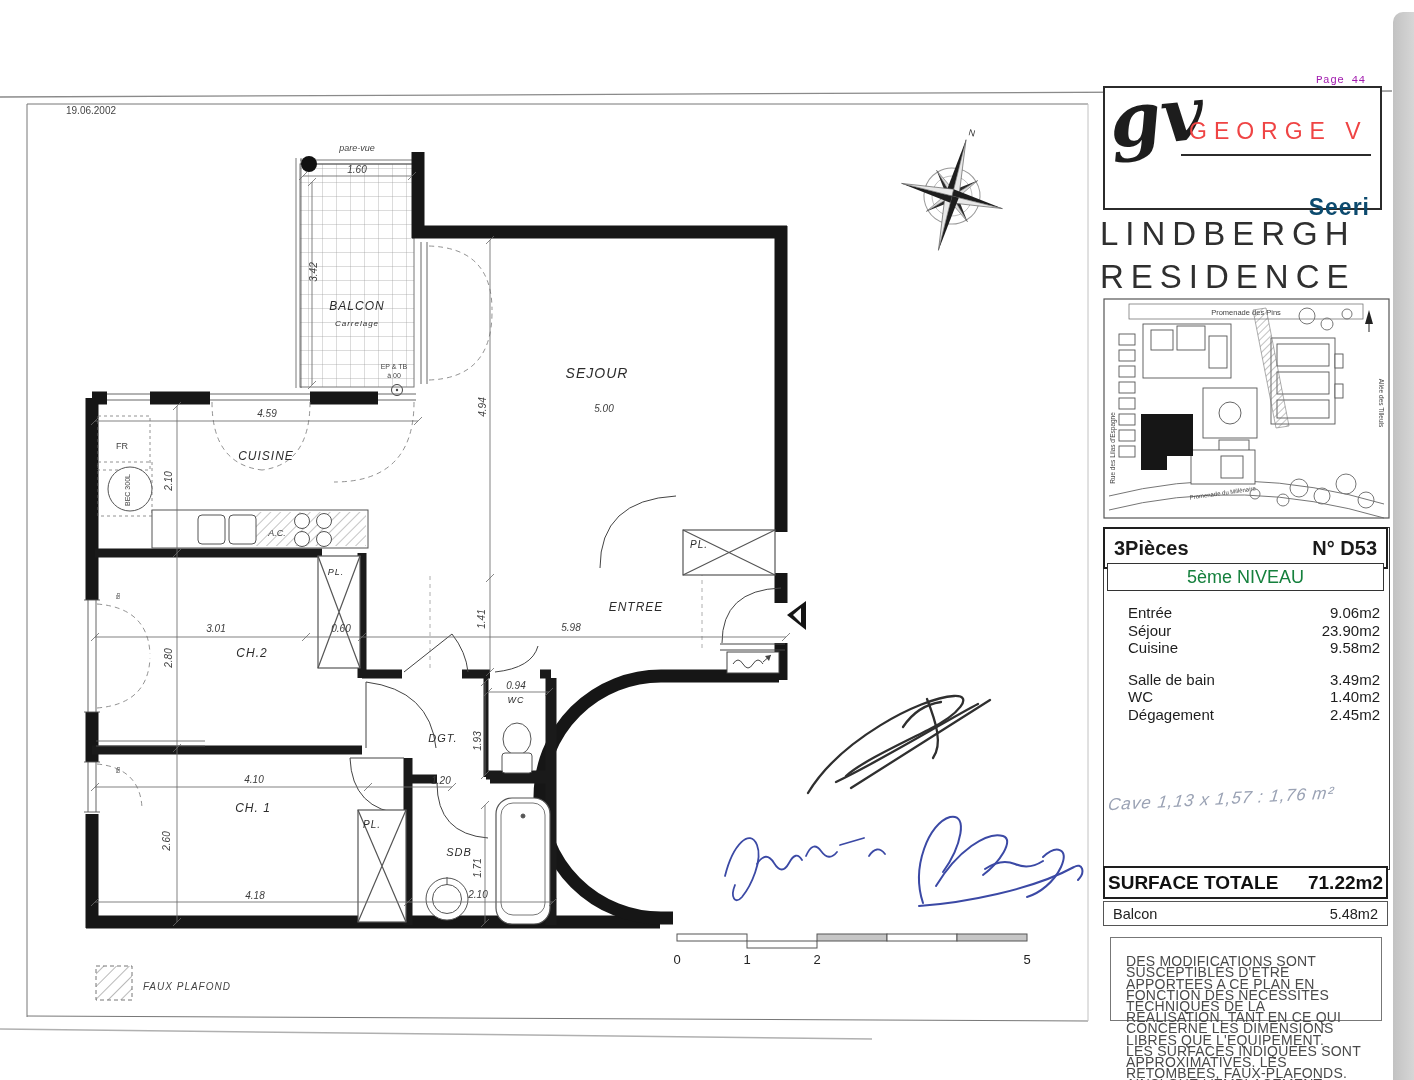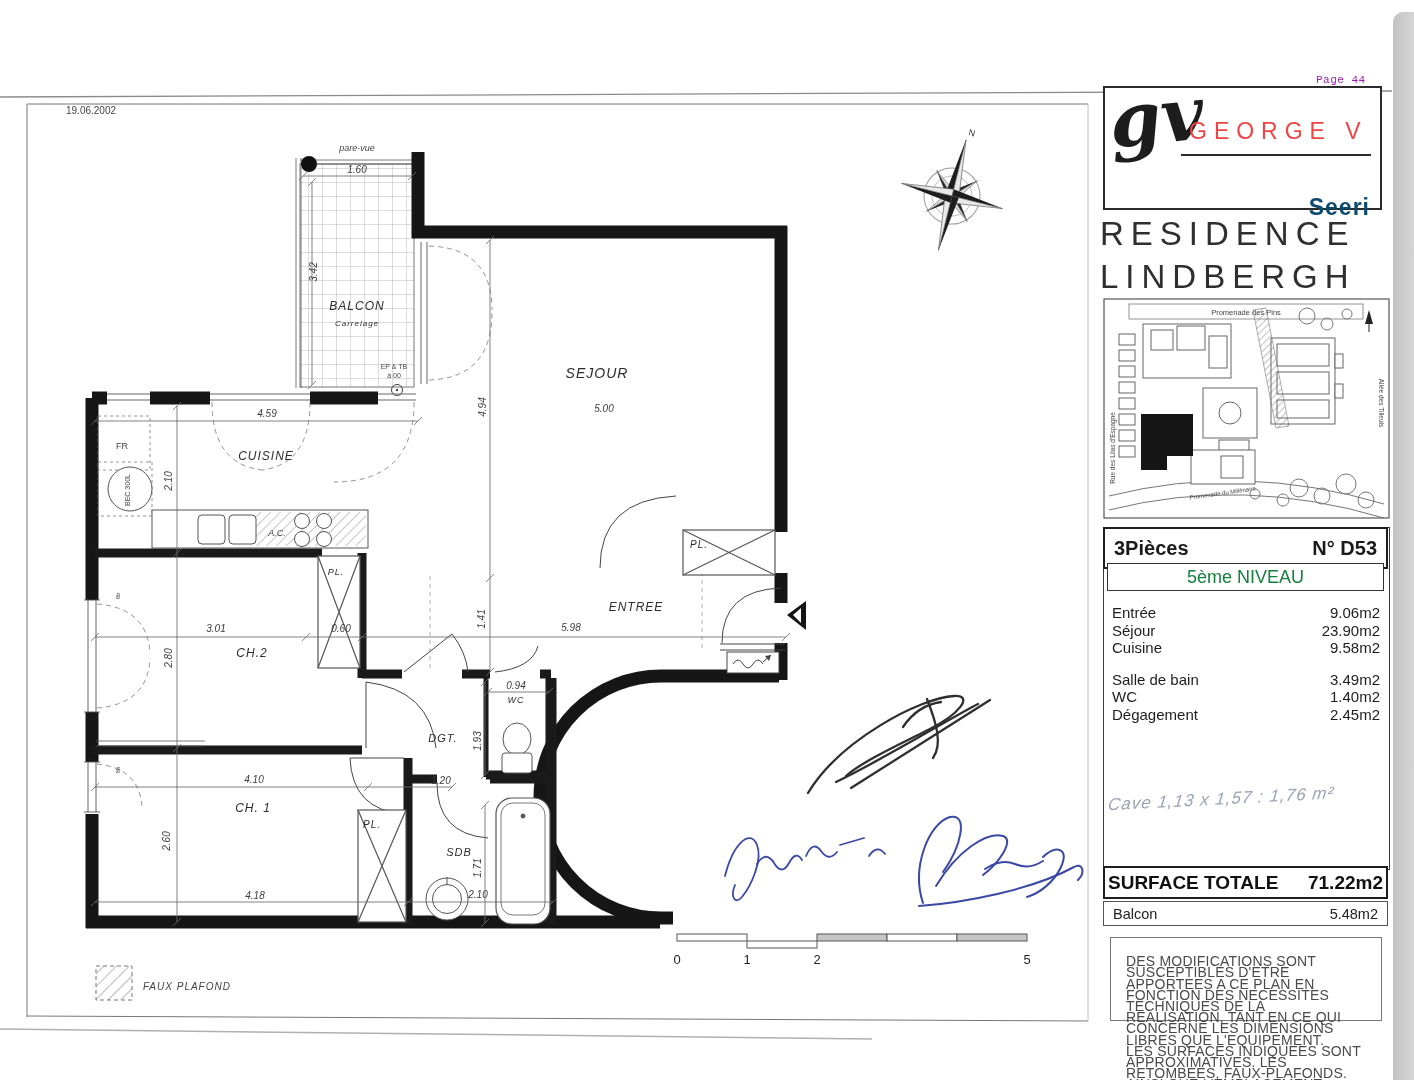--- a/index.html
+++ b/index.html
@@ -18,21 +18,21 @@
   #residence{left:1100px;top:212px;width:292px;font-size:33px;letter-spacing:7px;color:#2f2f2f;line-height:43px;}
   
   #unit-outer{left:1103px;top:527px;width:285px;height:341px;border:1.5px solid #3a3a3a;background:#fff;}
   #unit-header{left:1103px;top:527px;width:285px;height:42px;border:2px solid #1e1e1e;background:#fff;
                display:flex;justify-content:space-between;align-items:center;padding:0 9px;box-sizing:border-box;
                font-size:20px;font-weight:bold;color:#1a1a1a;}
   #unit-level{left:1107px;top:563px;width:277px;height:28px;border:1.5px solid #333;background:#fff;
               display:flex;justify-content:center;align-items:center;font-size:18px;color:#15803d;box-sizing:border-box;}
   #room-table{left:1112px;top:604px;width:268px;}
   .rgroup{margin-bottom:14px;}
-  .rrow{display:flex;justify-content:space-between;font-size:15px;line-height:17.5px;color:#1d1d1d;}
+  .rrow{display:flex;justify-content:space-between;font-size:15px;line-height:17.5px;color:#1d1d1d;margin-left:16px;}
   #cave-note{left:1108px;top:788px;width:278px;font-size:17px;font-style:italic;color:#9aa2b4;
              letter-spacing:1px;transform:rotate(-3deg) skewX(-10deg);}
   #surface-box{left:1103px;top:866px;width:285px;height:33px;border:2px solid #1e1e1e;background:#fff;
                display:flex;justify-content:space-between;align-items:center;padding:0 3px;box-sizing:border-box;
                font-size:19px;font-weight:bold;color:#111;}
   #balcon-row{left:1103px;top:901px;width:285px;height:25px;border:1.4px solid #555;background:#fff;
               display:flex;justify-content:space-between;align-items:center;padding:0 9px;box-sizing:border-box;
               font-size:14.5px;color:#222;}
   #disclaimer{left:1110px;top:937px;width:272px;height:84px;border:1.2px solid #777;background:#fff;
               padding:7px 15px;box-sizing:border-box;font-size:14px;line-height:11.2px;color:#4a4a4a;
@@ -311,22 +311,22 @@
 <div id="page-num" class="abs">Page 44</div>
 
 <div id="logo-box" class="abs">
   <span id="logo-gv" class="abs">gv</span>
   <span id="logo-name" class="abs">GEORGE V</span>
   <span id="logo-line" class="abs"></span>
   <span id="logo-sub" class="abs">Seeri</span>
 </div>
 
 <div id="residence" class="abs">
+  <div>LINDBERGH</div>
   <div>RESIDENCE</div>
-  <div>LINDBERGH</div>
 </div>
 
 <svg id="site-map" class="abs" width="287" height="226" viewBox="0 0 287 226">
   <defs>
     <pattern id="hatchm" width="5" height="5" patternUnits="userSpaceOnUse" patternTransform="rotate(45)">
       <path d="M0,0V5" stroke="#777" stroke-width="0.9"></path>
     </pattern>
   </defs>
   <rect x="1" y="1" width="285" height="219" fill="#fff" stroke="#555" stroke-width="1.2"></rect>
   <rect x="26" y="6" width="234" height="15" fill="none" stroke="#666" stroke-width="0.7"></rect>

